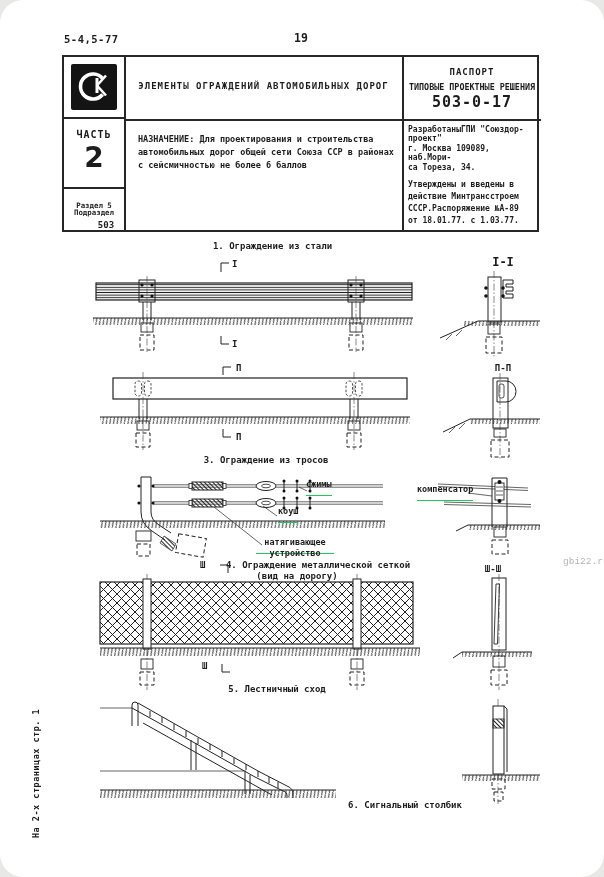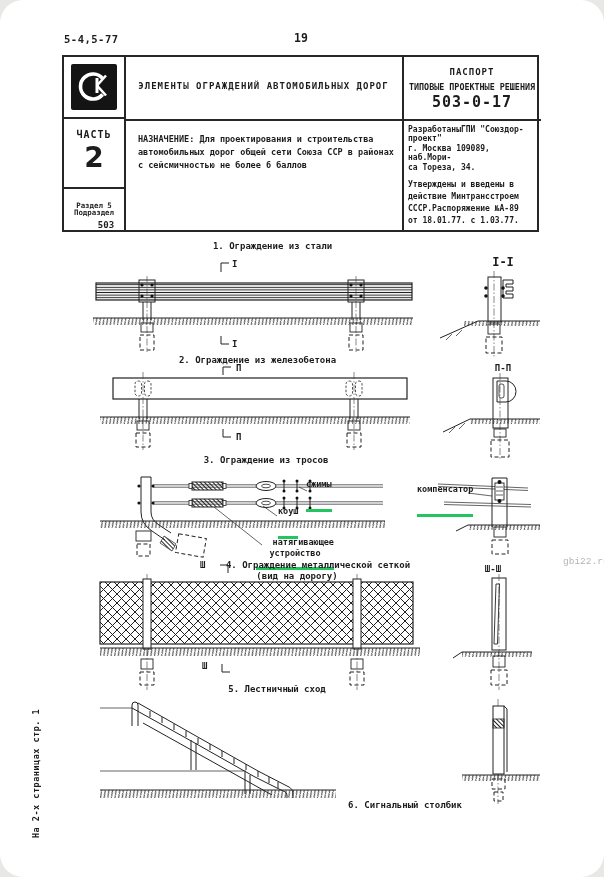--- a/index.html
+++ b/index.html
@@ -1,21 +1,21 @@
 <!DOCTYPE html>
 <html><head>
 <meta charset="utf-8">
 <style>
   html,body{margin:0;padding:0;background:#e8e8e6;}
   .page{position:relative;width:604px;height:877px;background:#ffffff;overflow:hidden;
         font-family:"DejaVu Sans Mono",monospace;color:#1c1c1c;border-radius:23px;}
   .t{position:absolute;font-weight:bold;line-height:1.25;}
   .pre{white-space:pre-line;}
   .ctr{text-align:center;}
-  .u{border-bottom:3px solid #22c55e;padding-bottom:19px;text-align:right;}
+  .u{border-bottom:1px solid #22c55e;padding-bottom:5px;}
   
   .htable{position:absolute;left:62px;top:55px;width:477px;height:177px;border:2px solid #262626;box-sizing:border-box;}
   .vline,.hline{position:absolute;background:#262626;}
   .cell{position:absolute;box-sizing:border-box;}
   .art{position:absolute;left:0;top:0;}
   .art line,.art polyline,.art path{stroke:#222;stroke-width:1;fill:none;}
   .art .cl{stroke:#3a3a3a;stroke-width:.6;stroke-dasharray:7 2 1.5 2;}
   .art .dash{fill:none;stroke:#222;stroke-width:1;stroke-dasharray:4 2.5;}
   .art .dashfine{fill:none;stroke:#222;stroke-width:.8;stroke-dasharray:2.5 1.6;}
   .art .thin{stroke-width:.7;}
@@ -350,21 +350,20 @@
       <rect class="dash" x="492" y="779" width="13" height="10"></rect>
       <rect class="dash" x="494" y="792" width="9" height="9"></rect>
     </g>
   </svg>
 
   <div class="t ctr" style="left:165px;top:241px;width:215px;font-size:9px;">1. Ограждение из стали</div>
   <div class="t" style="left:232px;top:259px;font-size:9px;">I</div>
   <div class="t" style="left:232px;top:339px;font-size:9px;">I</div>
   <div class="t ctr" style="left:489px;top:255px;width:28px;font-size:12px;">I-I</div>
 
-  <div class="t ctr" style="left:150px;top:355px;width:215px;font-size:9px;">2. Ограждение из железобетона</div>
   <div class="t" style="left:236px;top:363px;font-size:9px;">П</div>
   <div class="t" style="left:236px;top:432px;font-size:9px;">П</div>
   <div class="t ctr" style="left:488px;top:363px;width:30px;font-size:9px;">П-П</div>
 
   <div class="t ctr" style="left:160px;top:455px;width:212px;font-size:9px;">3. Ограждение из тросов</div>
   <div class="t u" style="left:306px;top:479px;font-size:8.5px;">сжимы</div>
   <div class="t u" style="left:278px;top:506px;font-size:8.5px;">коуш</div>
   <div class="t u ctr" style="left:256px;top:537px;width:78px;font-size:8.5px;">натягивающее</div>
   <div class="t ctr" style="left:256px;top:548px;width:78px;font-size:8.5px;">устройство</div>
   <div class="t u" style="left:417px;top:484px;font-size:8.5px;">компенсатор</div>

